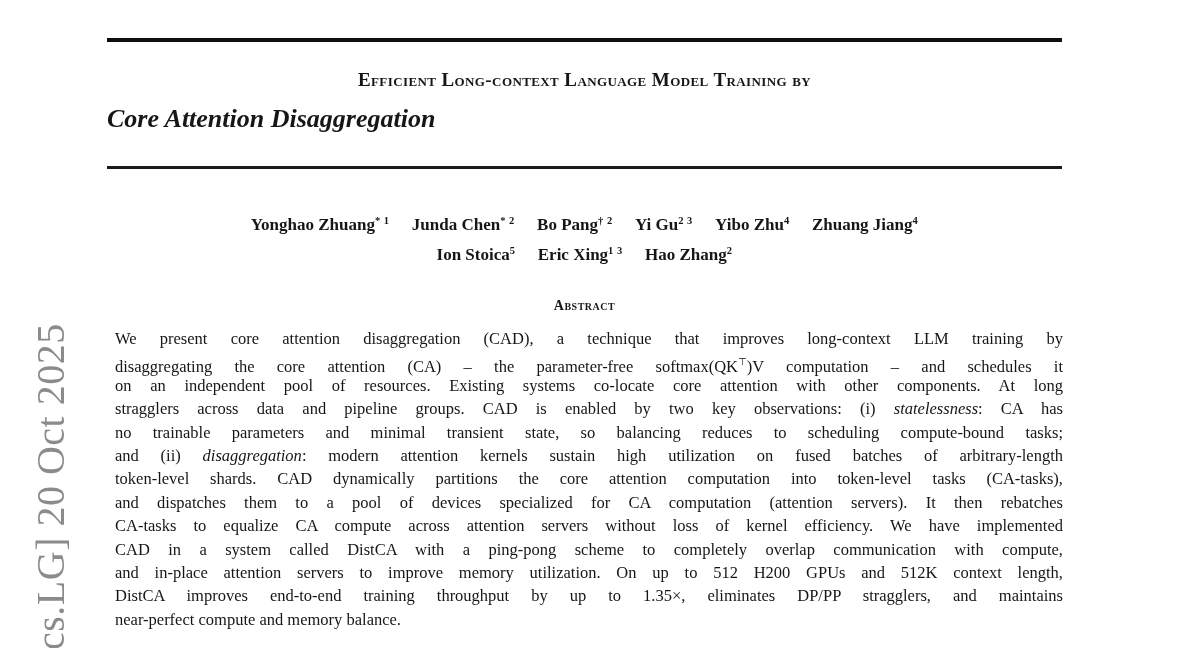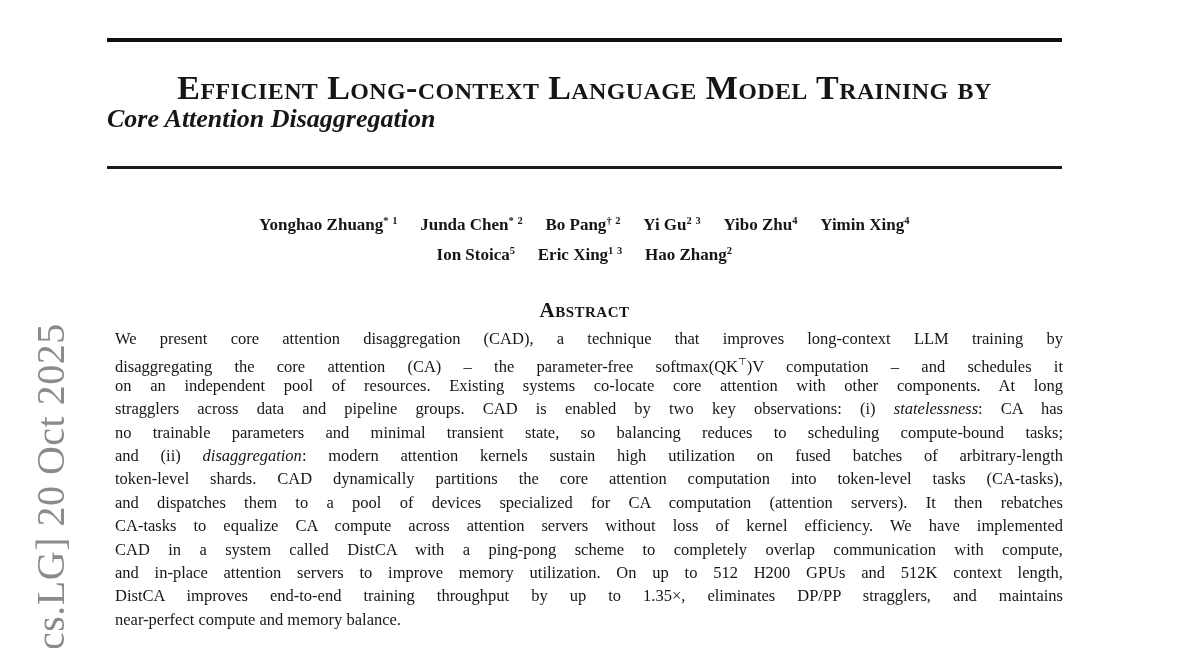--- a/index.html
+++ b/index.html
@@ -31,21 +31,21 @@
     width: 955px; height: 4px; background: #0f0f0f;
   }
   .rule-bottom {
     position: absolute; left: 107px; top: 166px;
     width: 955px; height: 2.5px; background: #1a1a1a;
   }
 
   .title-line1 {
     position: absolute; left: 107px; top: 69px; width: 955px;
     text-align: center;
-    font-size: 34px; font-weight: bold;
+    font-size: 19px; font-weight: bold;
     font-variant: small-caps;
     letter-spacing: 0.4px;
   }
   .title-line2 {
     position: absolute; left: 107px; top: 104px; width: 955px;
     text-align: left;
     font-size: 26px; font-weight: bold; font-style: italic;
   }
 
   .authors {
@@ -58,21 +58,21 @@
   .asup {
     font-size: 10.5px;
     vertical-align: 6.5px;
     font-weight: bold;
     letter-spacing: 0.5px;
   }
 
   .abstract-heading {
     position: absolute; left: 107px; top: 298px; width: 955px;
     text-align: center;
-    font-size: 21px; font-weight: bold;
+    font-size: 14px; font-weight: bold;
     font-variant: small-caps;
     letter-spacing: 0.5px;
   }
 
   .abstract {
     position: absolute; left: 115px; top: 327px; width: 948px;
     font-size: 16.5px;
     line-height: 23.42px;
   }
   .abs-line {
@@ -107,21 +107,21 @@
 
   <div class="rule-bottom"></div>
 
   <div class="authors">
     <div>
       <span class="author"><span>Yonghao Zhuang</span><span class="asup">* 1</span></span>
       <span class="author"><span>Junda Chen</span><span class="asup">* 2</span></span>
       <span class="author"><span>Bo Pang</span><span class="asup">† 2</span></span>
       <span class="author"><span>Yi Gu</span><span class="asup">2 3</span></span>
       <span class="author"><span>Yibo Zhu</span><span class="asup">4</span></span>
-      <span class="author"><span>Yimin Xing</span><span class="asup">4</span></span>
+      <span class="author"><span>Zhuang Jiang</span><span class="asup">4</span></span>
     </div>
     <div>
       <span class="author"><span>Ion Stoica</span><span class="asup">5</span></span>
       <span class="author"><span>Eric Xing</span><span class="asup">1 3</span></span>
       <span class="author"><span>Hao Zhang</span><span class="asup">2</span></span>
     </div>
   </div>
 
   <div class="abstract-heading">Abstract</div>
 

